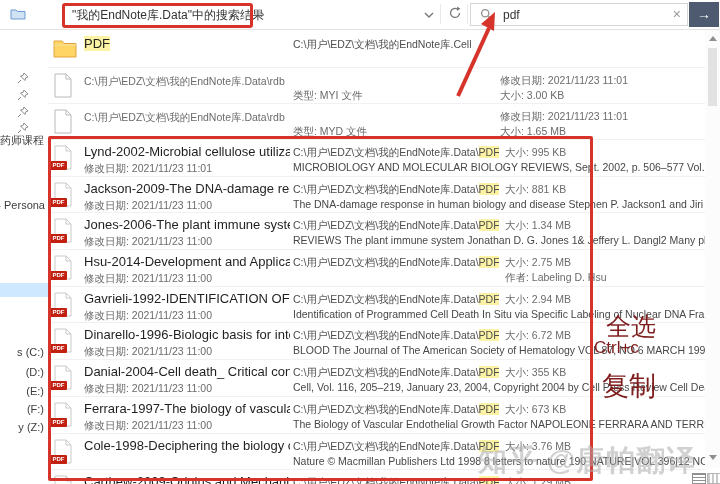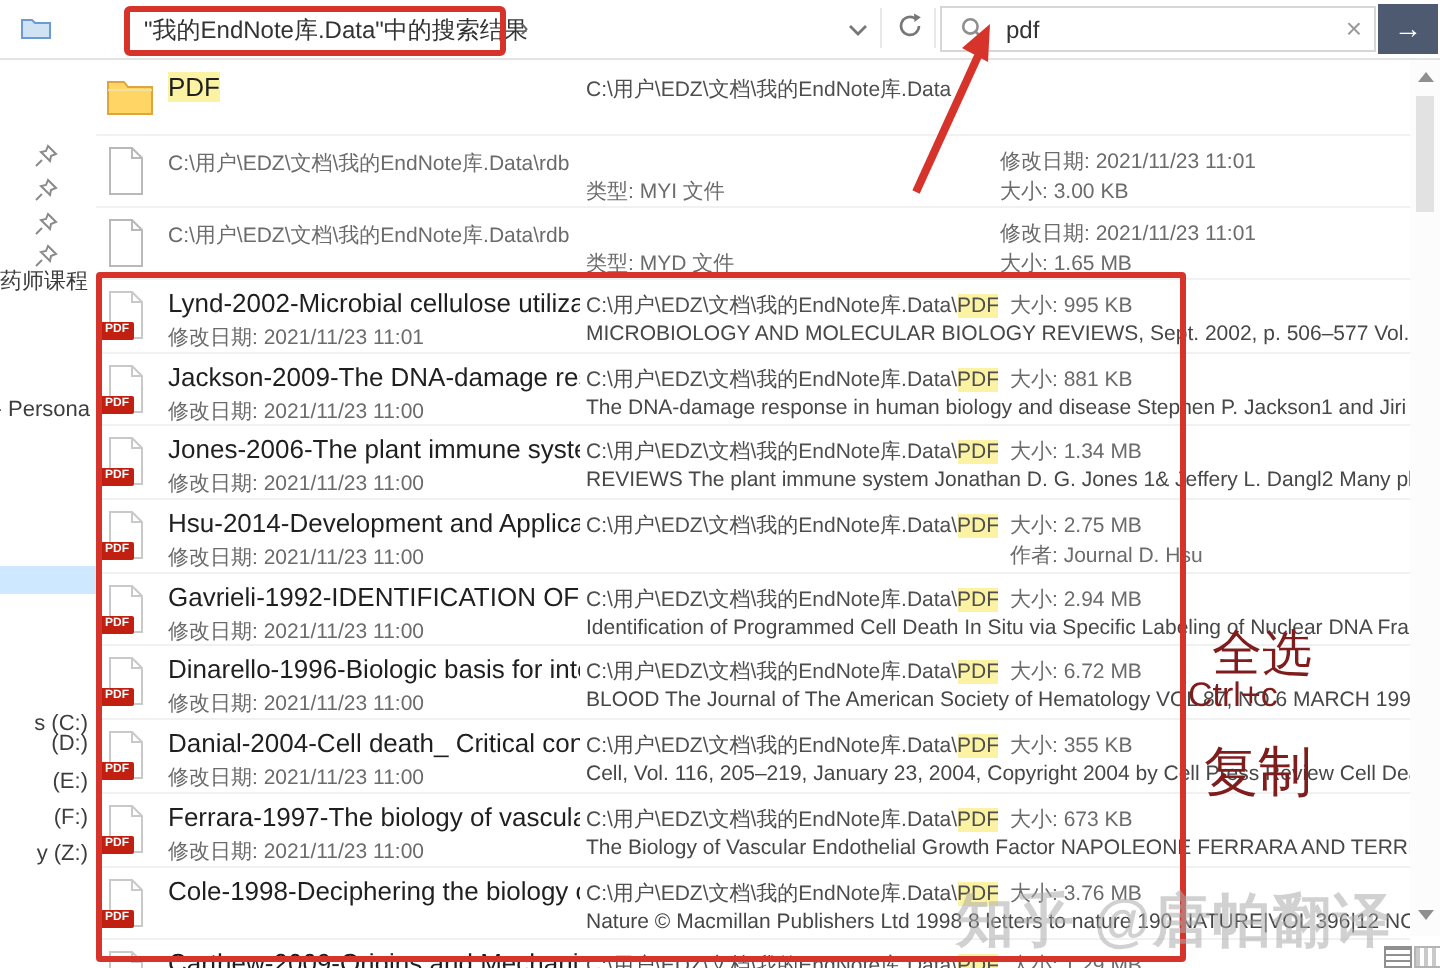--- a/index.html
+++ b/index.html
@@ -124,41 +124,41 @@
     </span>
   <span class="pin" style="left:17px;top:122px">
       <svg width="12" height="12" viewBox="0 0 12 12">
         <path d="M7 1 L11 5 L8.5 6 L8 8.5 L3.5 4 L6 3.5 Z" fill="none" stroke="#8a8a8a" stroke-width="1"></path>
         <line x1="4" y1="8" x2="1" y2="11" stroke="#8a8a8a" stroke-width="1"></line>
       </svg>
     </span>
   <span class="sfrag" style="right:676px;top:133px">药师课程</span>
   <span class="sfrag" style="right:675px;top:199px">- Persona</span>
   <span class="selbar"></span>
-  <span class="sfrag" style="right:676px;top:356px">s (C:)</span>
+  <span class="sfrag" style="right:676px;top:346px">s (C:)</span>
   <span class="sfrag" style="right:676px;top:366px">(D:)</span>
   <span class="sfrag" style="right:676px;top:385px">(E:)</span>
   <span class="sfrag" style="right:676px;top:403px">(F:)</span>
   <span class="sfrag" style="right:676px;top:421px">y (Z:)</span>
 </div>
 
 <div class="list">
 
   <div class="row">
     <span class="ricon">
       <svg width="24" height="22" viewBox="0 0 24 22">
           <path d="M1 4 L9 4 L11 6.5 L23 6.5 L23 20 L1 20 Z" fill="#ffd666" stroke="#dfa43e" stroke-width="1"></path>
           <path d="M1 8 L23 8" stroke="#f3e1a1" stroke-width="1"></path>
         </svg>
     </span>
     <div class="c1">
       <div class="title"><span class="hl">PDF</span><span></span></div>
     </div>
     <div class="c2">
-      <span class="pathwrap" style="max-width:300px">C:\用户\EDZ\文档\我的EndNote库.Data</span>
+      <span class="pathwrap" style="max-width:300px">C:\用户\EDZ\文档\我的EndNote库.Cell</span>
     </div>
   </div>
 
   <div class="row">
     <span class="ricon">
       <svg width="20" height="25" viewBox="0 0 20 25">
           <path d="M2 1 L13 1 L18 6 L18 24 L2 24 Z" fill="#fff" stroke="#b9b9b9" stroke-width="1"></path>
           <path d="M13 1 L13 6 L18 6" fill="none" stroke="#b9b9b9" stroke-width="1"></path>
         </svg>
     </span>
@@ -254,21 +254,21 @@
         </svg>
         <i class="badge">PDF</i>
       </span>
     <div class="c1">
       <div class="title">Hsu-2014-Development and Applicat...</div>
       <div class="meta">修改日期: 2021/11/23 11:00</div>
     </div>
     <div class="c2">
       <span class="pathwrap"><span>C:\用户\EDZ\文档\我的EndNote库.Data\</span><span class="hl">PDF</span></span>
       <span class="sizecol">大小: 2.75 MB</span>
-      <span class="authcol">作者: Journal D. Hsu</span>
+      <span class="authcol">作者: Labeling D. Hsu</span>
     </div>
   </div>
 
   <div class="row res">
     <span class="ricon">
         <svg width="20" height="25" viewBox="0 0 20 25">
           <path d="M2 1 L13 1 L18 6 L18 24 L2 24 Z" fill="#fff" stroke="#c9c9c9" stroke-width="1"></path>
           <path d="M13 1 L13 6 L18 6" fill="none" stroke="#c9c9c9" stroke-width="1"></path>
         </svg>
         <i class="badge">PDF</i>

